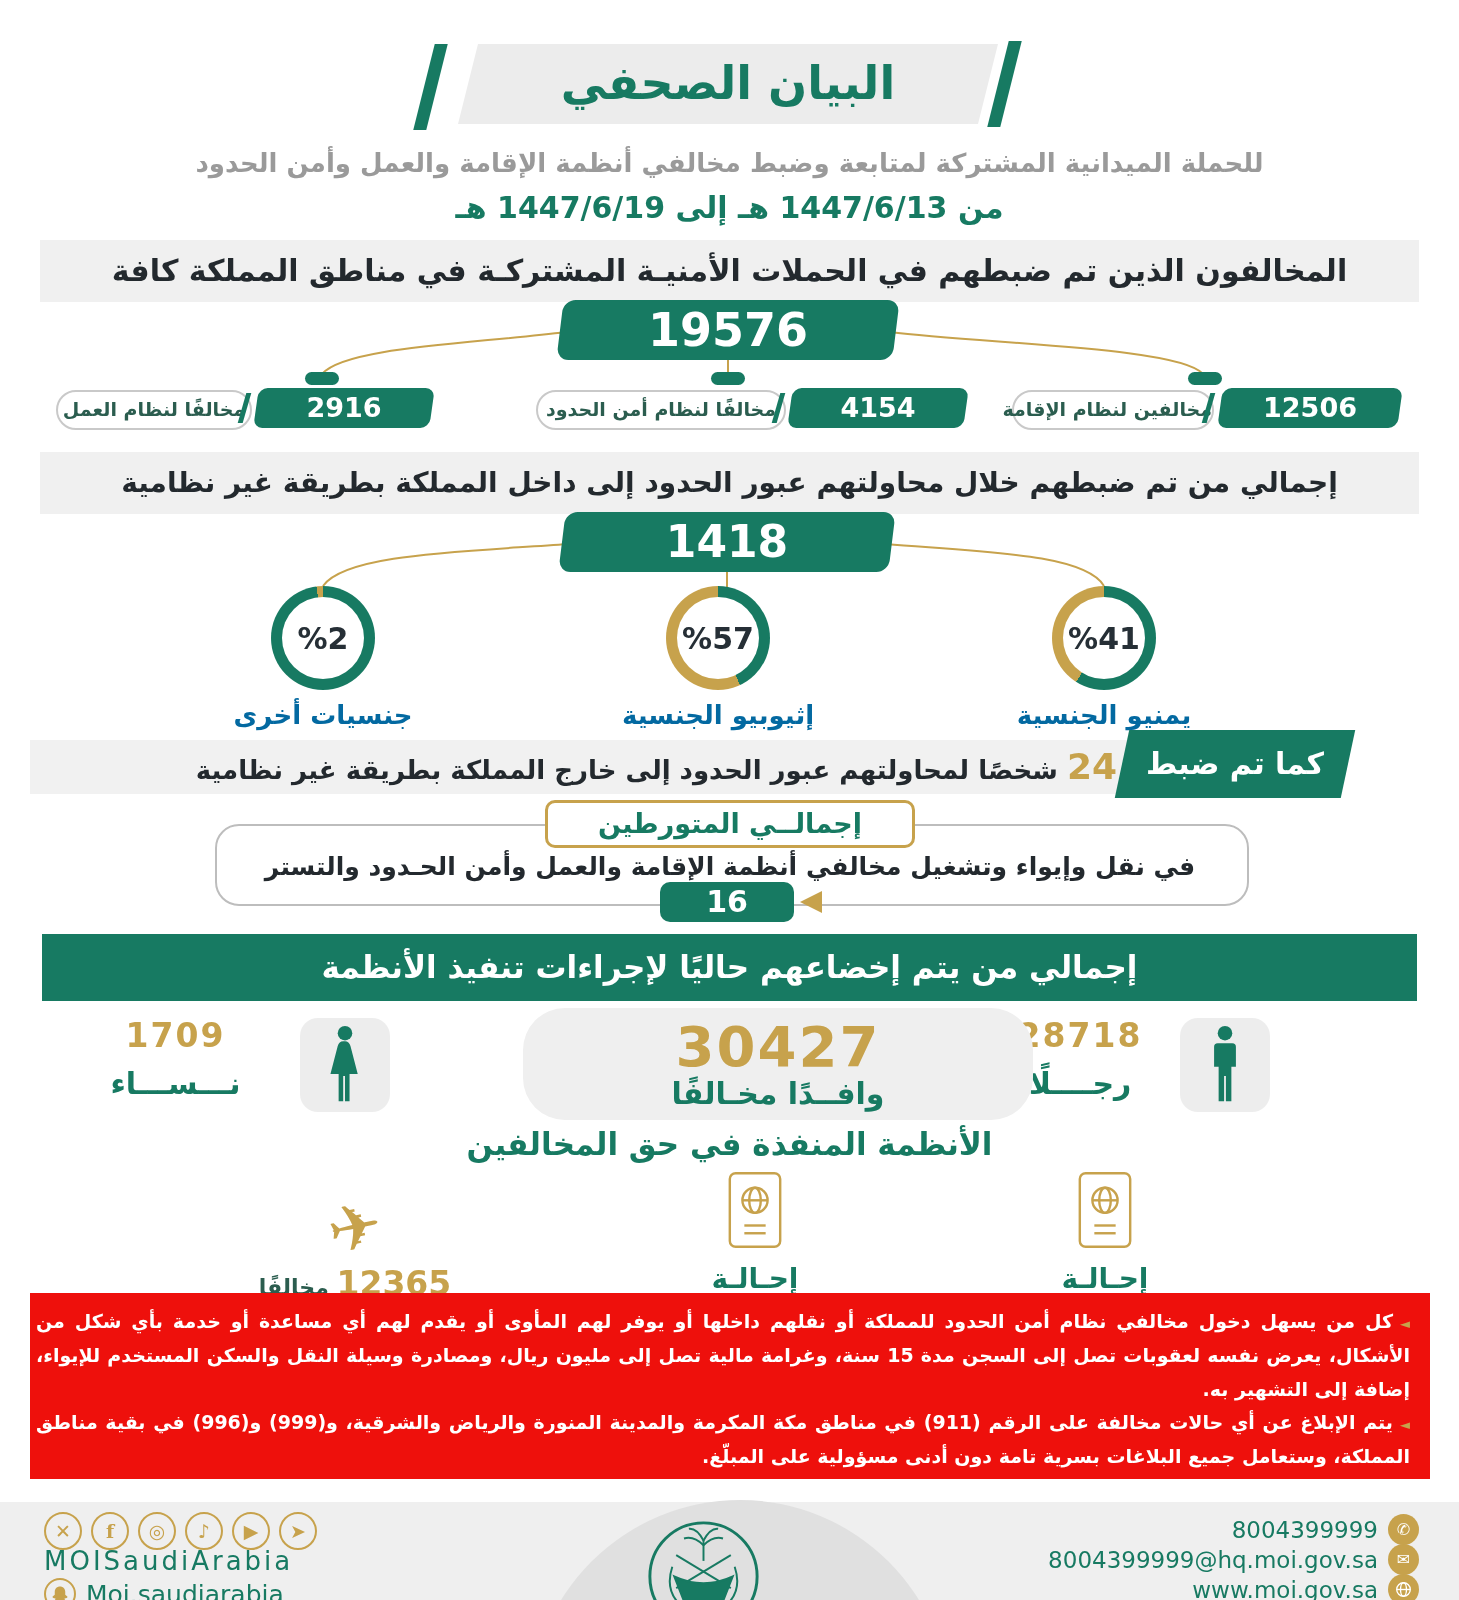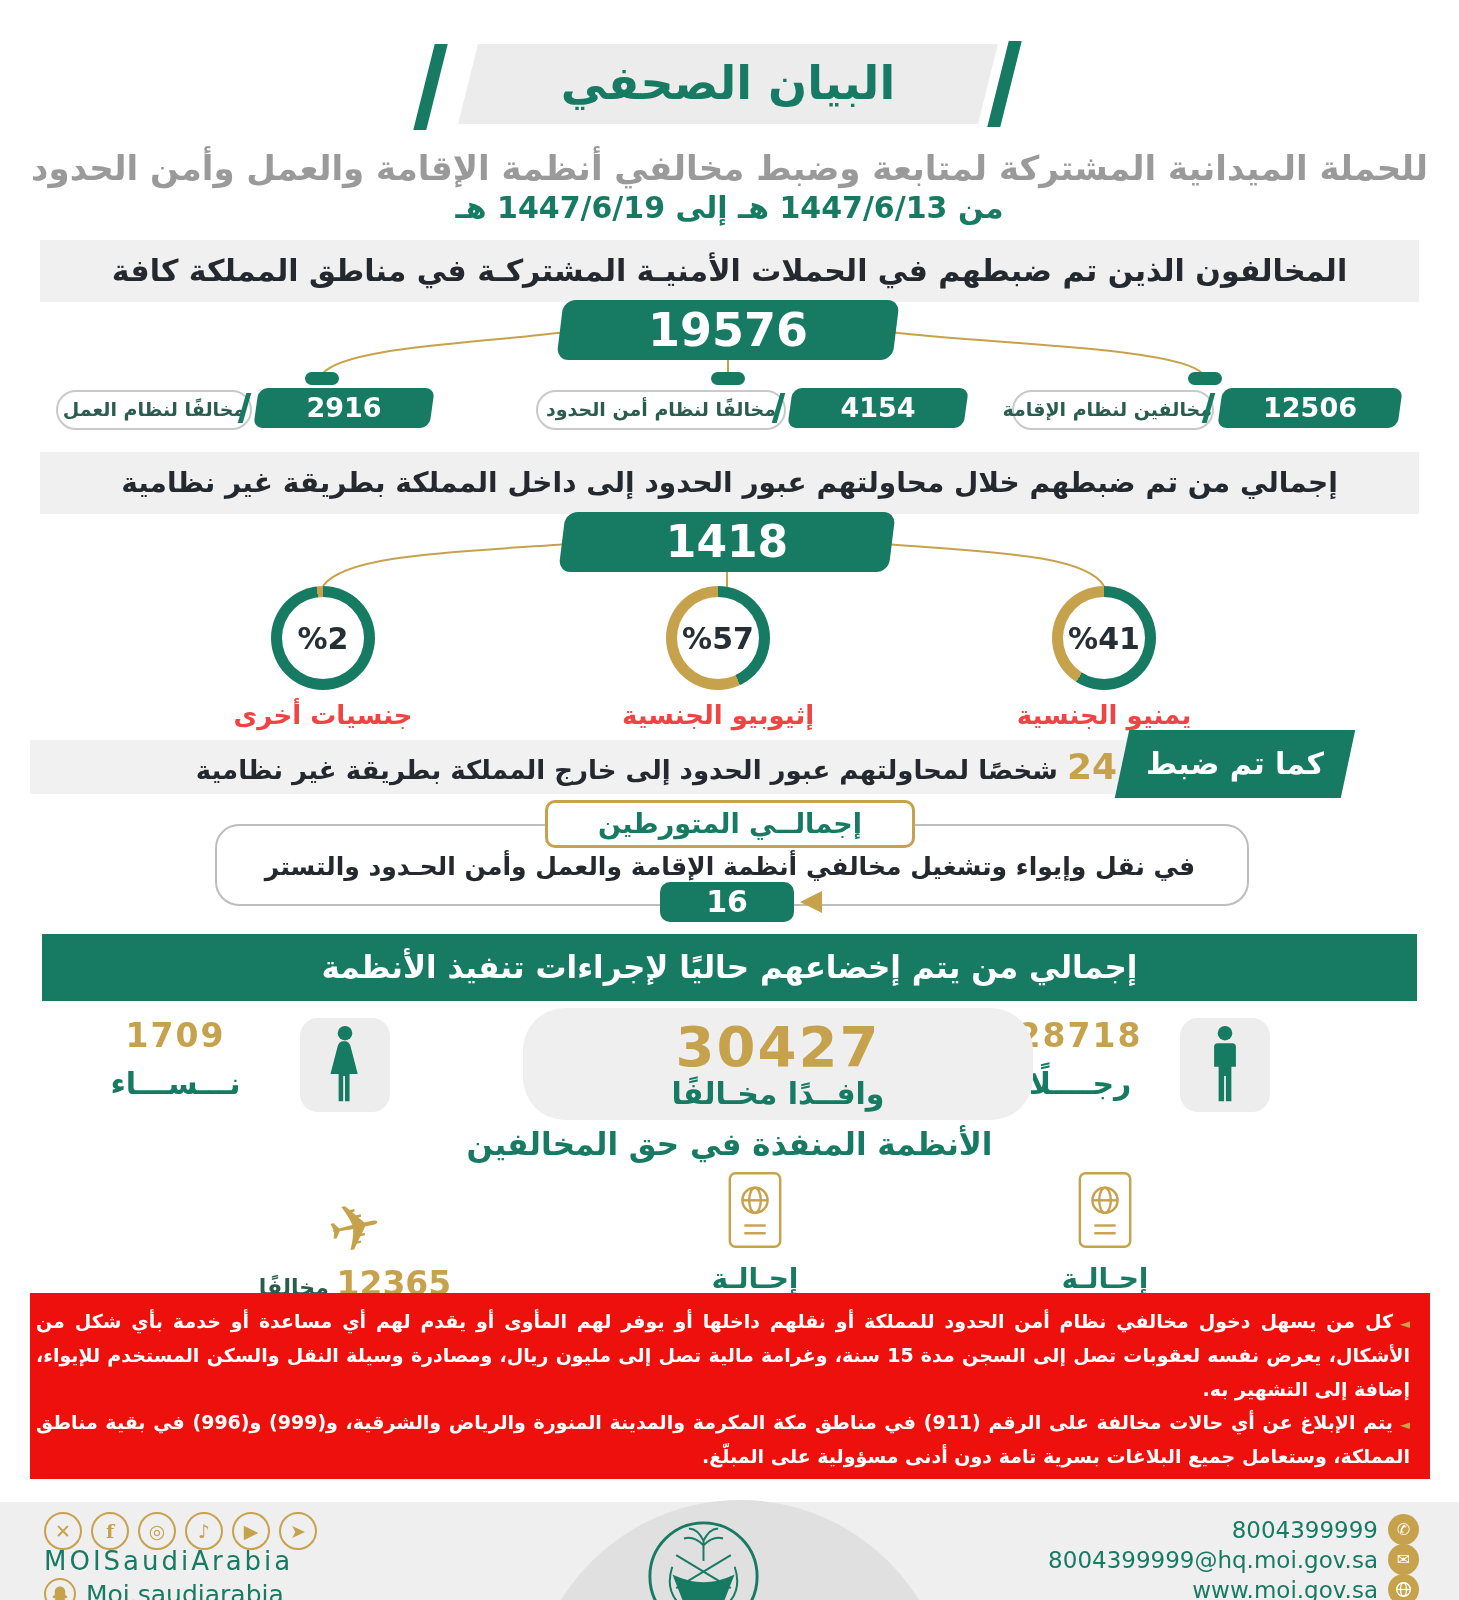--- a/index.html
+++ b/index.html
@@ -4,42 +4,42 @@
 <style>
   html,body{margin:0;padding:0;background:#fff;}
   .page{position:relative;width:1459px;height:1600px;background:#fff;overflow:hidden;
         font-family:"DejaVu Sans",sans-serif;direction:rtl;}
   .abs{position:absolute;}
   .connectors{position:absolute;left:0;top:0;pointer-events:none;z-index:1;}
   
   .hdr-band{left:468px;top:44px;width:520px;height:80px;background:#ECECEC;transform:skewX(-14deg);}
   .hdr-slash{width:13px;height:86px;background:#177A62;transform:skewX(-14deg);}
   .hdr-title{left:468px;top:56px;width:520px;text-align:center;font-size:46px;font-weight:bold;color:#177A62;z-index:2;}
-  .subtitle{left:0;top:148px;width:100%;text-align:center;font-size:34px;font-weight:bold;color:#9A9A9A;}
+  .subtitle{left:0;top:148px;width:100%;text-align:center;font-size:26px;font-weight:bold;color:#9A9A9A;}
   .daterange{left:0;top:190px;width:100%;text-align:center;font-size:30px;font-weight:bold;color:#177A62;}
   
   .band{background:#F0F0F0;}
   .band-text{font-weight:bold;color:#23292E;text-align:center;}
   
   .total-box{background:#177A62;border-radius:12px;transform:skewX(-7deg);z-index:2;}
   .total-box span{display:block;transform:skewX(7deg);color:#fff;font-weight:bold;text-align:center;}
   .node{width:34px;height:13px;border-radius:7px;background:#177A62;z-index:2;}
   
   .sg-num{background:#177A62;border-radius:9px;transform:skewX(-8deg);height:40px;z-index:2;}
   .sg-num span{display:block;transform:skewX(8deg);color:#fff;font-weight:bold;font-size:27px;line-height:40px;text-align:center;}
   .sg-pill{background:#fff;border:2px solid #C9C9C9;border-radius:20px;height:36px;line-height:34px;
            font-size:19px;font-weight:bold;color:#2B5D4F;text-align:center;white-space:nowrap;}
   .sg-slash{width:5px;height:30px;background:#177A62;transform:skewX(-16deg);z-index:3;}
   
   .donut{width:104px;height:104px;z-index:2;}
   .donut .ring{position:absolute;inset:0;border-radius:50%;transform:scaleX(-1);}
   .donut .hole{position:absolute;inset:11px;border-radius:50%;background:#fff;}
   .donut .pct{position:absolute;inset:0;display:flex;align-items:center;justify-content:center;
               font-size:30px;font-weight:bold;color:#262F36;}
-  .nat-label{width:300px;text-align:center;font-size:26px;font-weight:bold;color:#ef4444;}
+  .nat-label{width:300px;text-align:center;font-size:26px;font-weight:bold;color:#0369a1;}
   
   .badge{background:#177A62;transform:skewX(-12deg);z-index:2;}
   .badge span{display:block;transform:skewX(12deg);color:#fff;font-weight:bold;font-size:30px;line-height:68px;text-align:center;}
   .gold-num{color:#C7A24C;font-weight:bold;}
   .black-bold{font-weight:900;}
   
   .inv-box{border:2px solid #BDBDBD;border-radius:24px;background:#fff;}
   .inv-title{background:#fff;border:3px solid #C7A24C;border-radius:10px;color:#177A62;
              font-size:27px;font-weight:bold;line-height:42px;text-align:center;z-index:2;}
   .inv-text{text-align:center;font-size:25px;font-weight:bold;color:#23292E;}

